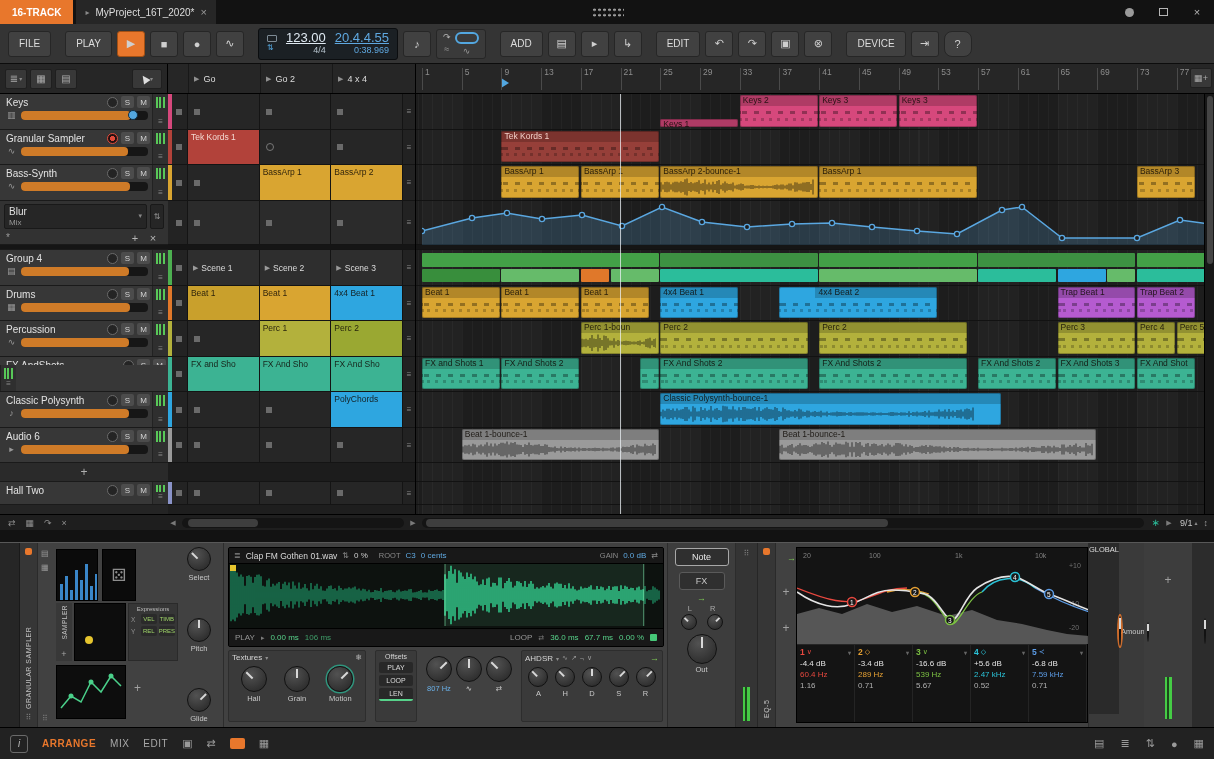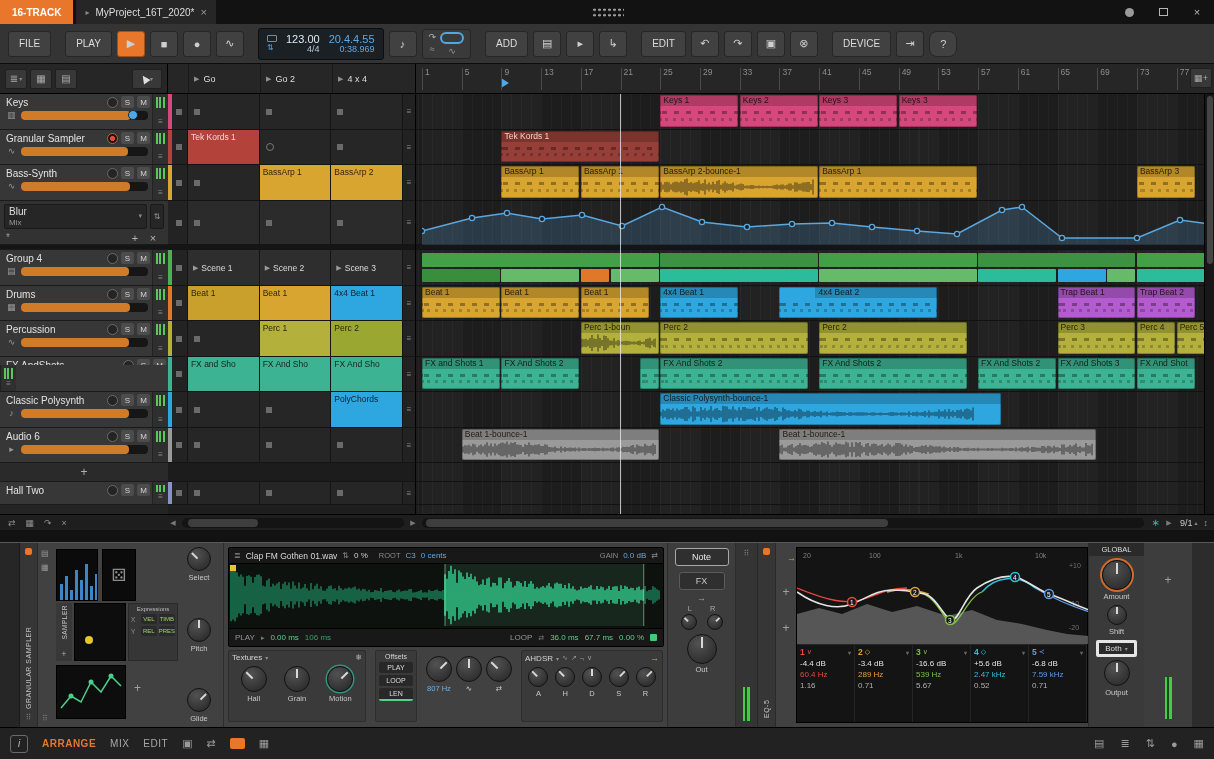--- a/index.html
+++ b/index.html
@@ -22,21 +22,21 @@
 .transport{position:absolute;top:24px;left:0;right:0;height:40px;background:#343434;border-bottom:1px solid #0c0c0c;display:flex;align-items:center;padding:0 8px;gap:5px;}
 .tbtn{background:#414141;border:1px solid #262626;border-radius:3px;height:26px;display:flex;align-items:center;justify-content:center;padding:0 10px;color:#ddd;font-size:10px;}
 .tbtn.icon{width:28px;padding:0;font-size:11px;color:#cfcfcf;}
 .play-btn{background:#e8772c;color:#241203;width:34px;font-size:12px;border-color:#a35014;}
 .tsep{width:4px;}
 .display{background:#1b2024;border:1px solid #0b0d0f;border-radius:3px;height:32px;display:flex;align-items:center;padding:0 8px;gap:9px;}
 .disp-icons{display:flex;flex-direction:column;gap:2px;font-size:8px;color:#7d8a94;line-height:1;}
 .disp-icons .blue{color:#53a7e0;}
 .disp-icons .mon{width:10px;height:7px;border:1px solid #7d8a94;border-radius:1px;}
 .disp-block{display:flex;flex-direction:column;align-items:flex-end;line-height:1.1;}
-.disp-main{font-size:11px;color:#dfe9f2;}
+.disp-main{font-size:13px;color:#dfe9f2;text-decoration:underline;}
 .disp-sub{font-size:9px;color:#b9c6d0;}
 .disp-block.blue .disp-main,.disp-block.blue .disp-sub{color:#5fa8e0;}
 .loop-cluster{display:flex;align-items:center;gap:4px;background:#3a3a3a;border:1px solid #262626;border-radius:3px;height:30px;padding:0 6px;}
 .lc-col{display:flex;flex-direction:column;align-items:center;gap:3px;font-size:9px;color:#b5b5b5;line-height:1;}
 .loop-pill{width:24px;height:12px;border:2px solid #53a7e0;border-radius:7px;}
 .lc-wave{color:#9a9a9a;font-size:9px;}
 .help-btn{border-radius:8px;}
 
 
 .main{position:absolute;top:64px;left:0;right:0;height:450px;background:#1b1b1b;}
@@ -224,21 +224,21 @@
 .eq-slots{width:20px;display:flex;flex-direction:column;align-items:center;gap:22px;padding-top:10px;}
 .eq-display{width:292px;background:#141414;border:1px solid #000;margin:4px 0;display:flex;flex-direction:column;}
 .eq-graph{display:block;}
 .eq-bands{flex:1;display:flex;border-top:1px solid #262626;}
 .eq-col{flex:1;border-right:1px solid #242424;padding:2px 3px;display:flex;flex-direction:column;gap:2px;}
 .eq-r1{display:flex;align-items:center;gap:2px;font-size:8.5px;font-weight:bold;}
 .eq-shape{font-size:7px;font-weight:normal;}
 .eq-dd{color:#666;font-size:6px;margin-left:auto;}
 .eq-val{font-size:8px;color:#e4e4e4;white-space:nowrap;}
 .eq-val.q{color:#b0b0b0;}
-.global{width:56px;background:#3a3a3a;border-left:1px solid #2c2c2c;display:flex;flex-direction:column;align-items:center;padding-bottom:9px;}
+.global{width:56px;background:#3a3a3a;border-left:1px solid #2c2c2c;display:flex;align-items:center;padding-bottom:9px;}
 .g-head{align-self:stretch;background:#2a2a2a;color:#ddd;font-size:7.5px;text-align:center;padding:2px 0;margin-bottom:4px;}
 .gsel{display:flex;align-items:center;gap:3px;background:#2a2a2a;border:3px solid #e5e5e5;border-radius:2px;font-size:8px;color:#ddd;padding:1px 6px;margin:3px 0;}
 .gsel .dd{font-size:6px;color:#909090;}
 .global .klabel{margin-bottom:1px;}
 .rack-end{flex:1;background:#3d3d3d;display:flex;flex-direction:column;align-items:center;justify-content:space-between;padding:30px 0 8px;}
 .end-cap{width:22px;background:#2c2c2c;}
 
 
 .statusbar{position:absolute;bottom:0;left:0;right:0;height:32px;background:#222;border-top:1px solid #000;display:flex;align-items:center;padding:0 10px;gap:14px;}
 .info-box{width:18px;height:18px;border:1px solid #6a6a6a;border-radius:3px;display:flex;align-items:center;justify-content:center;color:#bbb;font-size:10px;font-style:italic;}
@@ -780,21 +780,21 @@
           <div class="slot">
             <span class="stop-sq"></span>
           </div>
           <div class="mini-col">≡</div>
         </div>
       </div>
     <div class="arranger-col">
       <div class="a-rows" id="arranger-rows">
         <div class="playhead"></div>
       <div class="a-row" style="height: 36px;">
-            <div class="clip" style="left: 244.32px; width: 77.94px; background: rgb(214, 72, 124);">
+            <div class="clip" style="left: 244.32px; width: 77.94px; background: rgb(214, 72, 124); margin-top: 24px;">
               <div class="clip-label">Keys 1</div>
               <div class="clip-body notes"></div>
             </div>
             <div class="clip" style="left: 323.76px; width: 77.94px; background: rgb(214, 72, 124);">
               <div class="clip-label">Keys 2</div>
               <div class="clip-body notes"></div>
             </div>
             <div class="clip" style="left: 403.2px; width: 77.94px; background: rgb(214, 72, 124);">
               <div class="clip-label">Keys 3</div>
               <div class="clip-body notes"></div>

